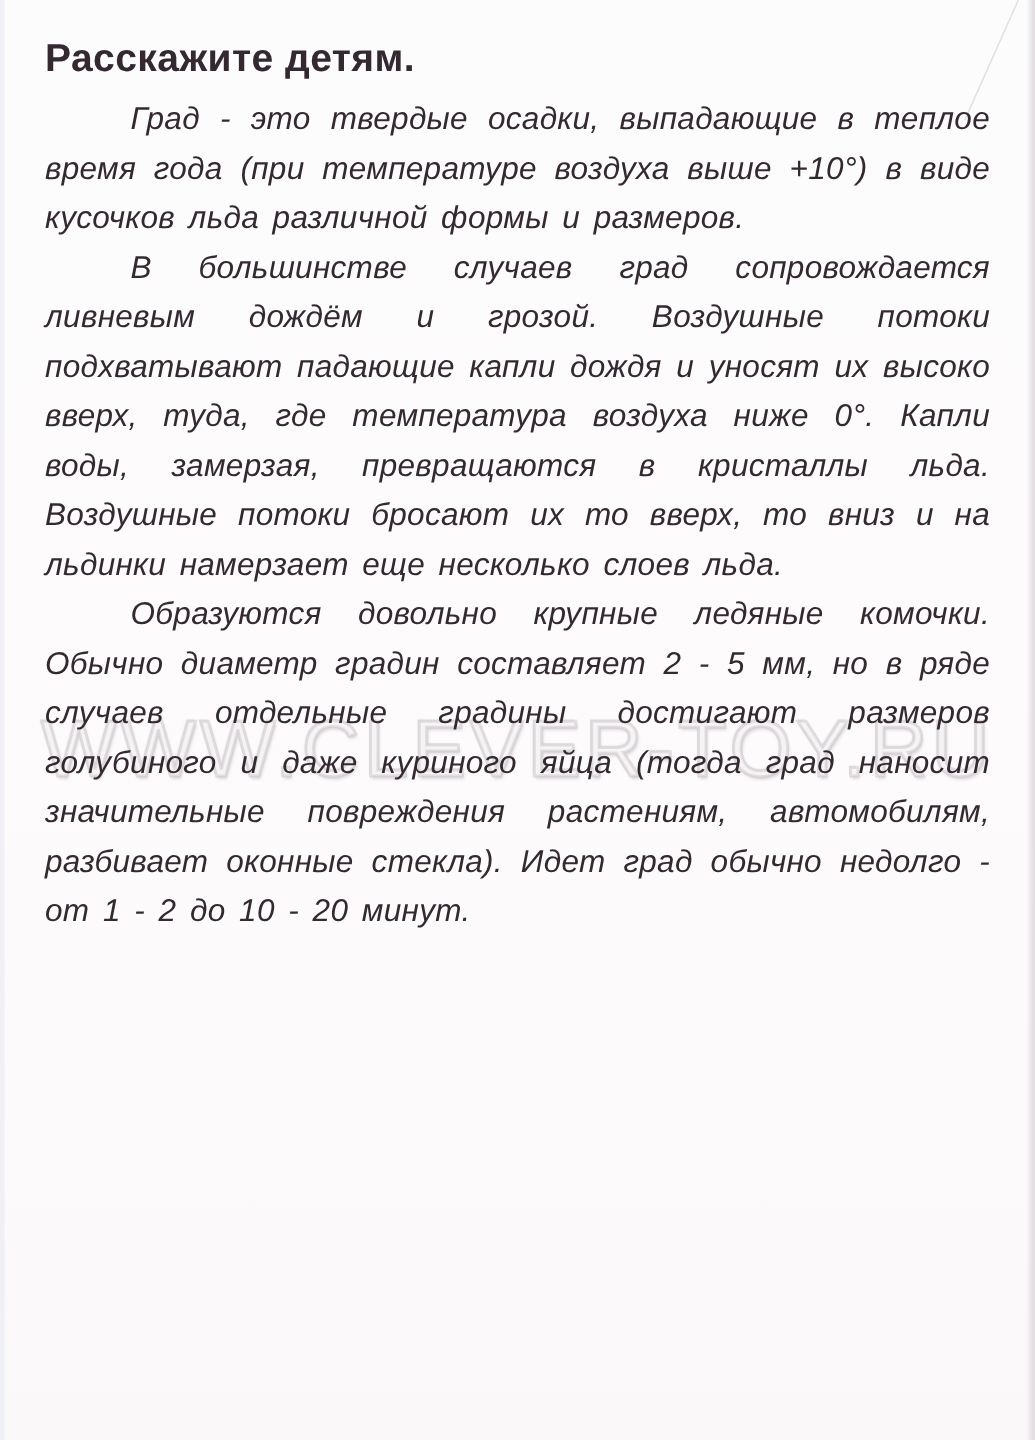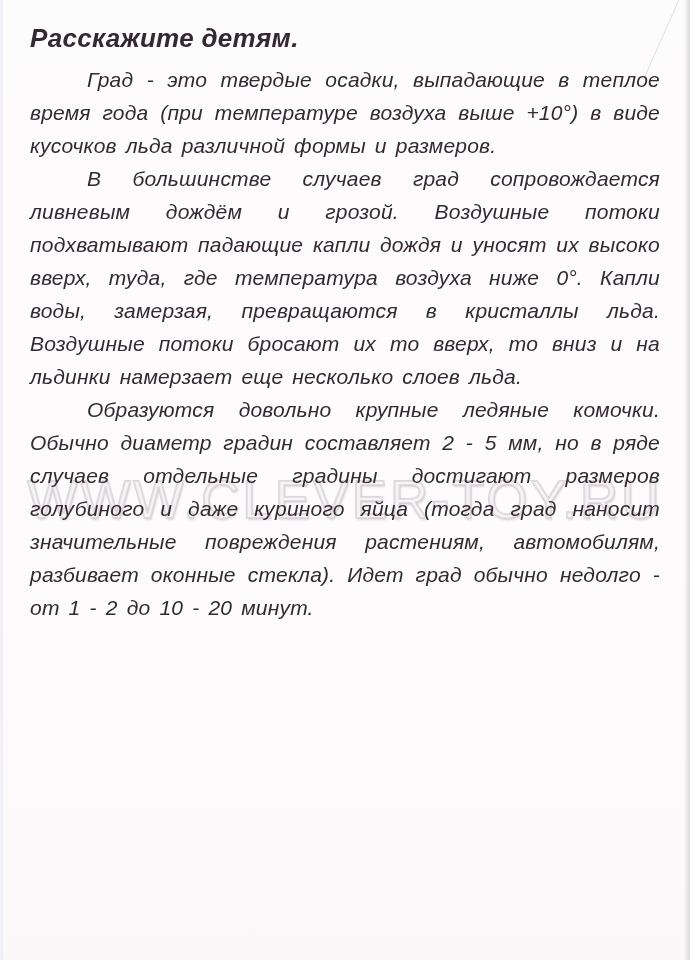--- a/index.html
+++ b/index.html
@@ -43,21 +43,20 @@
     position: relative;
     z-index: 2;
     padding: 22px 30px 0 30px;
   }
   .title {
     font-size: 26px;
     font-weight: bold;
     letter-spacing: 0.3px;
     margin: 0 0 8px 0;
     line-height: 1.25;
-    font-style: italic;
   }
   .body-text p {
     margin: 0;
     font-size: 21px;
     line-height: 33px;
     text-align: justify;
     text-indent: 57px;
     word-spacing: 3px;
     letter-spacing: 0.2px;
     font-style: italic;

